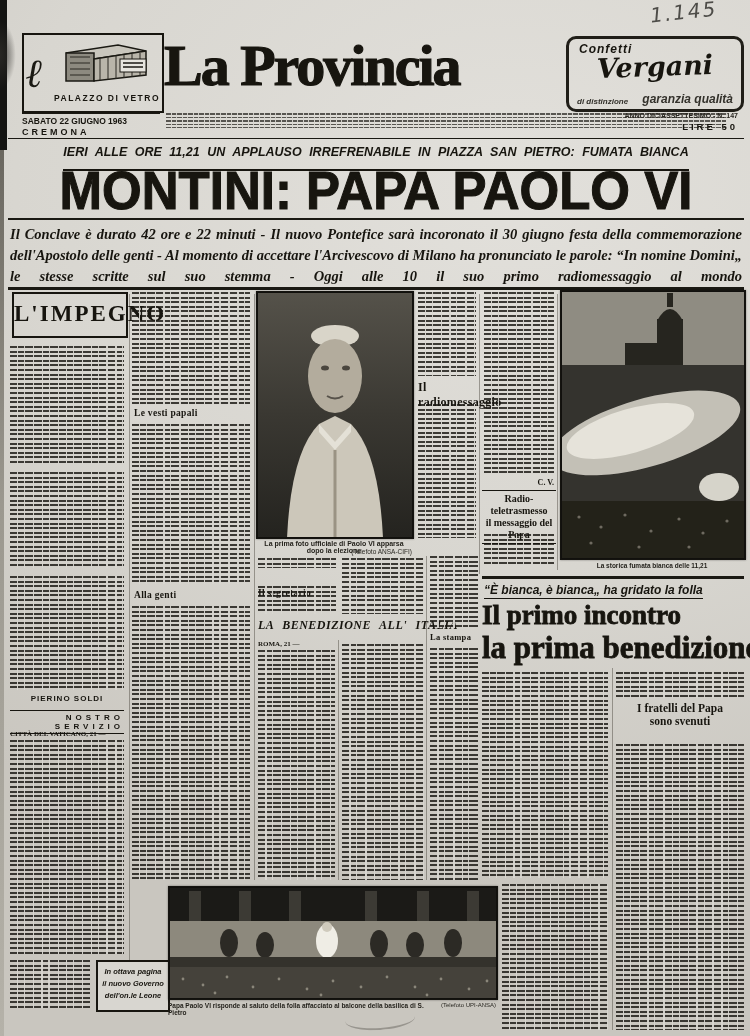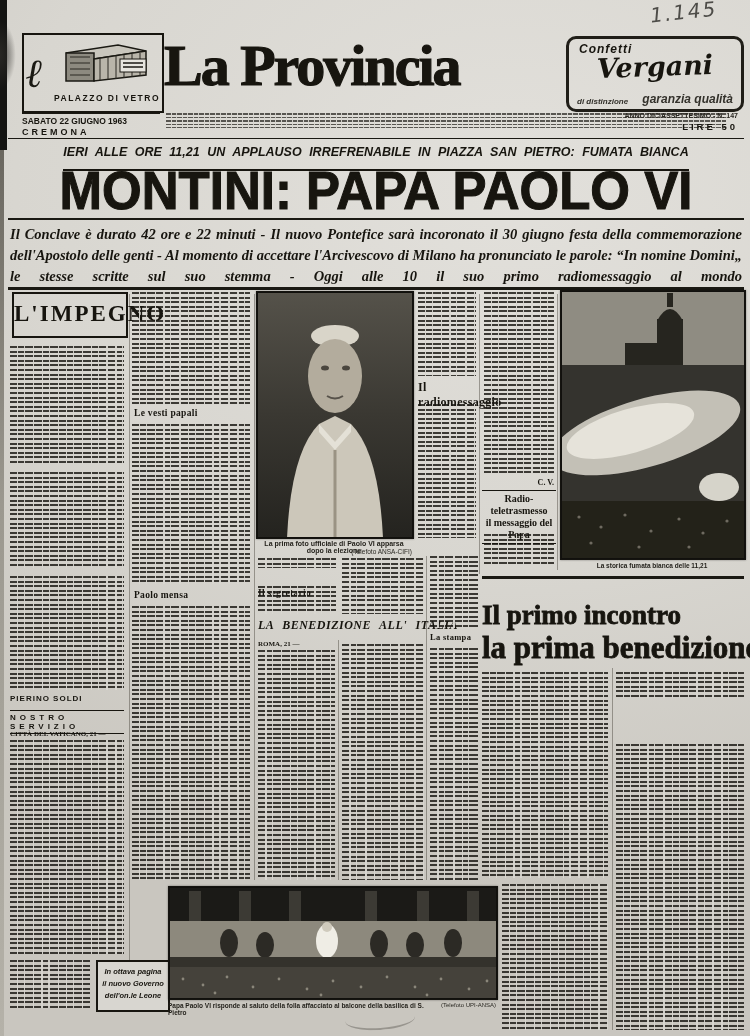--- a/index.html
+++ b/index.html
@@ -97,36 +97,36 @@
   <div class="abs vrule" style="left:338px;top:640px;height:240px;"></div>
   <div class="abs vrule" style="left:426px;top:556px;height:324px;"></div>
   <div class="abs vrule" style="left:612px;top:668px;height:362px;"></div>
 
   <div class="abs boxed" style="left:12px;top:292px;width:112px;height:42px;">
     <div style="width:100%;text-align:center;font-weight:bold;font-size:23px;line-height:40px;letter-spacing:2px;font-family:'Liberation Serif',serif;">L'IMPEGNO</div>
   </div>
   <div class="abs sim" style="left:10px;top:346px;width:114px;height:118px;"></div>
   <div class="abs sim" style="left:10px;top:472px;width:114px;height:96px;"></div>
   <div class="abs sim" style="left:10px;top:576px;width:114px;height:114px;"></div>
-  <div class="abs" style="left:10px;top:694px;width:114px;text-align:left;font-family:'Liberation Sans',sans-serif;font-weight:bold;font-size:8px;letter-spacing:1px;">PIERINO SOLDI</div>
-  <div class="abs" style="left:10px;top:710px;width:114px;text-align:left;font-family:'Liberation Sans',sans-serif;font-weight:bold;font-size:8px;letter-spacing:4px;border-top:1px solid #17150f;border-bottom:1px solid #17150f;padding:2px 0;">NOSTRO SERVIZIO</div>
+  <div class="abs" style="left:10px;top:694px;width:114px;text-align:center;font-family:'Liberation Sans',sans-serif;font-weight:bold;font-size:8px;letter-spacing:1px;">PIERINO SOLDI</div>
+  <div class="abs" style="left:10px;top:710px;width:114px;text-align:right;font-family:'Liberation Sans',sans-serif;font-weight:bold;font-size:8px;letter-spacing:4px;border-top:1px solid #17150f;border-bottom:1px solid #17150f;padding:2px 0;">NOSTRO SERVIZIO</div>
   <div class="abs" style="left:10px;top:730px;width:114px;font-weight:bold;font-size:7px;font-family:'Liberation Serif',serif;">CITTÀ DEL VATICANO, 21 —</div>
   <div class="abs sim" style="left:10px;top:740px;width:114px;height:214px;"></div>
   <div class="abs sim" style="left:10px;top:960px;width:80px;height:48px;"></div>
 
   <div class="abs boxed" style="left:96px;top:960px;width:70px;height:44px;background:#d8d6d0;text-align:center;font-family:'Liberation Sans',sans-serif;font-weight:bold;font-style:italic;font-size:7.5px;line-height:12px;padding-top:4px;">
     <div>In ottava pagina</div>
     <div>il nuovo Governo</div>
     <div>dell'on.le Leone</div>
   </div>
 
   <div class="abs sim" style="left:132px;top:292px;width:118px;height:112px;"></div>
   <div class="abs subhead" style="left:134px;top:408px;width:114px;">Le vesti papali</div>
   <div class="abs sim" style="left:132px;top:424px;width:118px;height:160px;"></div>
-  <div class="abs subhead" style="left:134px;top:590px;width:114px;">Paolo mensa</div>
+  <div class="abs subhead" style="left:134px;top:590px;width:114px;">Alla genti</div>
   <div class="abs sim" style="left:132px;top:606px;width:118px;height:274px;"></div>
 
   <div class="abs photo" style="left:256px;top:291px;width:156px;height:246px;">
     <svg width="156" height="246" viewBox="0 0 156 246">
       <defs>
         <linearGradient id="pbg" x1="0" y1="0" x2="0" y2="1">
           <stop offset="0" stop-color="#55524a"></stop>
             <stop offset=".5" stop-color="#3a3832"></stop>
             <stop offset="1" stop-color="#24231f"></stop>
         </linearGradient>
@@ -199,27 +199,29 @@
   <div class="abs" style="left:258px;top:618px;width:168px;font-weight:bold;font-style:italic;font-size:12px;letter-spacing:.5px;word-spacing:5px;font-family:'Liberation Serif',serif;white-space:nowrap;">LA BENEDIZIONE ALL' ITALIA</div>
   <div class="abs" style="left:258px;top:640px;font-weight:bold;font-size:7px;font-family:'Liberation Serif',serif;">ROMA, 21 —</div>
   <div class="abs sim" style="left:258px;top:650px;width:77px;height:230px;"></div>
   <div class="abs sim" style="left:342px;top:644px;width:82px;height:236px;"></div>
 
   <div class="abs sim" style="left:430px;top:556px;width:48px;height:72px;"></div>
   <div class="abs subhead" style="left:430px;top:632px;width:48px;font-size:8.5px;">La stampa</div>
   <div class="abs sim" style="left:430px;top:648px;width:48px;height:232px;"></div>
 
   <div class="abs rule" style="left:482px;top:576px;width:262px;height:3px;"></div>
+  <div class="abs" style="left:484px;top:583px;font-family:'Liberation Sans',sans-serif;font-weight:bold;font-style:italic;font-size:12px;border-bottom:1.5px solid #17150f;padding-bottom:1px;white-space:nowrap;">“È bianca, è bianca„ ha gridato la folla</div>
   <div class="abs" style="left:482px;top:600px;font-family:'Liberation Serif',serif;font-weight:bold;font-size:27px;line-height:31px;-webkit-text-stroke:.8px #17150f;white-space:nowrap;">Il primo incontro</div>
   <div class="abs" style="left:482px;top:632px;font-family:'Liberation Serif',serif;font-weight:bold;font-size:31px;line-height:31px;-webkit-text-stroke:.8px #17150f;white-space:nowrap;">la prima benedizione</div>
 
   <div class="abs sim" style="left:482px;top:672px;width:126px;height:206px;"></div>
   <div class="abs sim" style="left:502px;top:884px;width:106px;height:146px;"></div>
 
   <div class="abs sim" style="left:616px;top:672px;width:128px;height:26px;"></div>
+  <div class="abs" style="left:616px;top:702px;width:128px;text-align:center;font-weight:bold;font-size:11.5px;line-height:13px;font-family:'Liberation Serif',serif;padding:0 18px;box-sizing:border-box;">I fratelli del Papa sono svenuti</div>
   <div class="abs sim" style="left:616px;top:744px;width:128px;height:286px;"></div>
 
   <div class="abs photo" style="left:168px;top:886px;width:328px;height:112px;">
     <svg width="328" height="112" viewBox="0 0 328 112">
       <rect width="328" height="112" fill="#54514a"></rect>
       <rect width="328" height="34" fill="#1b1a17"></rect>
       <g fill="#3c3a34">
         <rect x="20" y="4" width="12" height="30"></rect>
           <rect x="70" y="4" width="12" height="30"></rect>
         <rect x="120" y="4" width="12" height="30"></rect>

